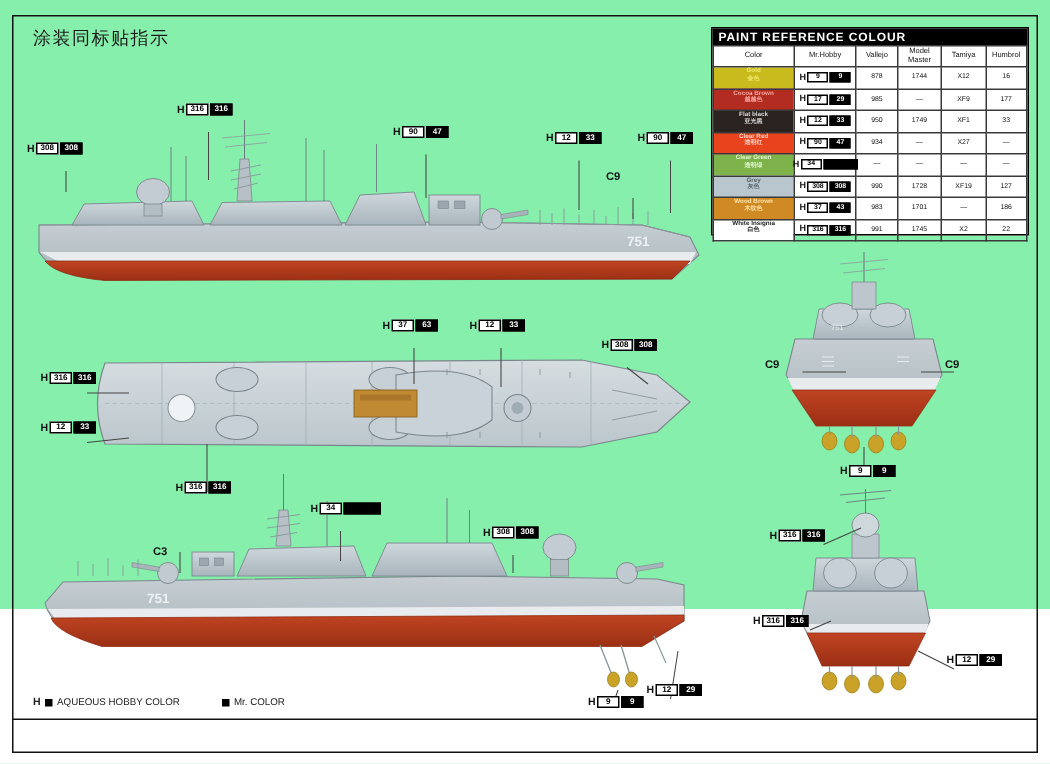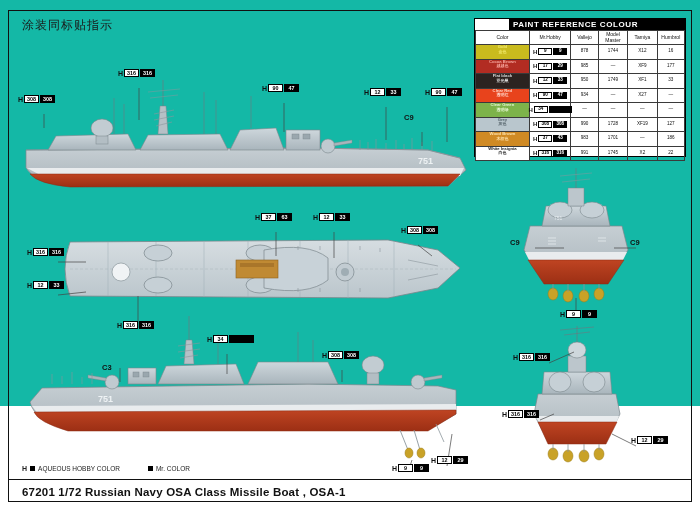--- a/index.html
+++ b/index.html
@@ -1,26 +1,26 @@
 <!DOCTYPE html>
 <html><head>
 <meta charset="utf-8">
 <style>
   html,body{margin:0;padding:0;background:#ffffff;}
   body{width:700px;height:509px;font-family:"Liberation Sans",sans-serif;overflow:hidden;position:relative;}
-  .page{position:absolute;left:0;top:0;width:700px;height:406px;background:#14b8a6;}
+  .page{position:absolute;left:0;top:0;width:700px;height:406px;background:#86efac;}
   .frame{position:absolute;left:8px;top:10px;width:684px;height:470px;border:1px solid #111;box-sizing:border-box;}
   .frame-bottom{position:absolute;left:8px;top:480px;width:684px;height:22px;border-left:1px solid #111;border-right:1px solid #111;border-bottom:1px solid #111;box-sizing:border-box;}
 
   .title-cn{position:absolute;left:22px;top:17px;font-size:12px;color:#1a1a1a;letter-spacing:1px;font-family:"DejaVu Sans",sans-serif;}
   .title-en{position:absolute;left:22px;top:33px;font-size:13.5px;font-weight:bold;color:#111;letter-spacing:.3px;}
 
   
   .paint-box{position:absolute;left:474px;top:18px;width:212px;height:139px;border:1px solid #000;background:#fff;box-sizing:border-box;}
-  .paint-head{height:11px;background:#000;color:#fff;font-size:8px;font-weight:bold;letter-spacing:.6px;padding:1px 0 0 4px;box-sizing:border-box;margin-left:34px;}
+  .paint-head{height:11px;background:#000;color:#fff;font-size:8px;font-weight:bold;letter-spacing:.6px;padding:1px 0 0 4px;box-sizing:border-box;}
   table.paint{border-collapse:collapse;width:100%;table-layout:fixed;}
   table.paint td,table.paint th{border:.6px solid #3a3a3a;font-size:4.6px;text-align:center;vertical-align:middle;padding:0;color:#111;line-height:1.05;}
   table.paint th{height:13px;font-weight:normal;font-size:5px;}
   table.paint td{height:13.5px;}
   .sw{position:relative;height:13.5px;}
   .sw span{display:block;font-size:4.2px;line-height:1.15;font-weight:bold;}
   .sw .cn{font-family:"DejaVu Sans",sans-serif;font-size:4px;}
   .mh{display:flex;align-items:center;justify-content:center;gap:1px;}
   .mh .h{font-size:6px;font-weight:bold;}
   .mh .w{background:#fff;border:.6px solid #000;color:#000;font-size:4.6px;padding:0 1.5px;min-width:9px;font-weight:bold;}
@@ -518,15 +518,14 @@
     <div class="itm">
       <span class="hmark">H</span>
       <span class="sq"></span>
       <span>AQUEOUS HOBBY COLOR</span>
     </div>
     <div class="itm">
       <span class="sq"></span>
       <span>Mr. COLOR</span>
     </div>
   </div>
-  <div class="foot-title">67201 1/72  Russian Navy OSA Class Missile Boat , OSA-1</div>
 
 </div>
 
 </body></html>

